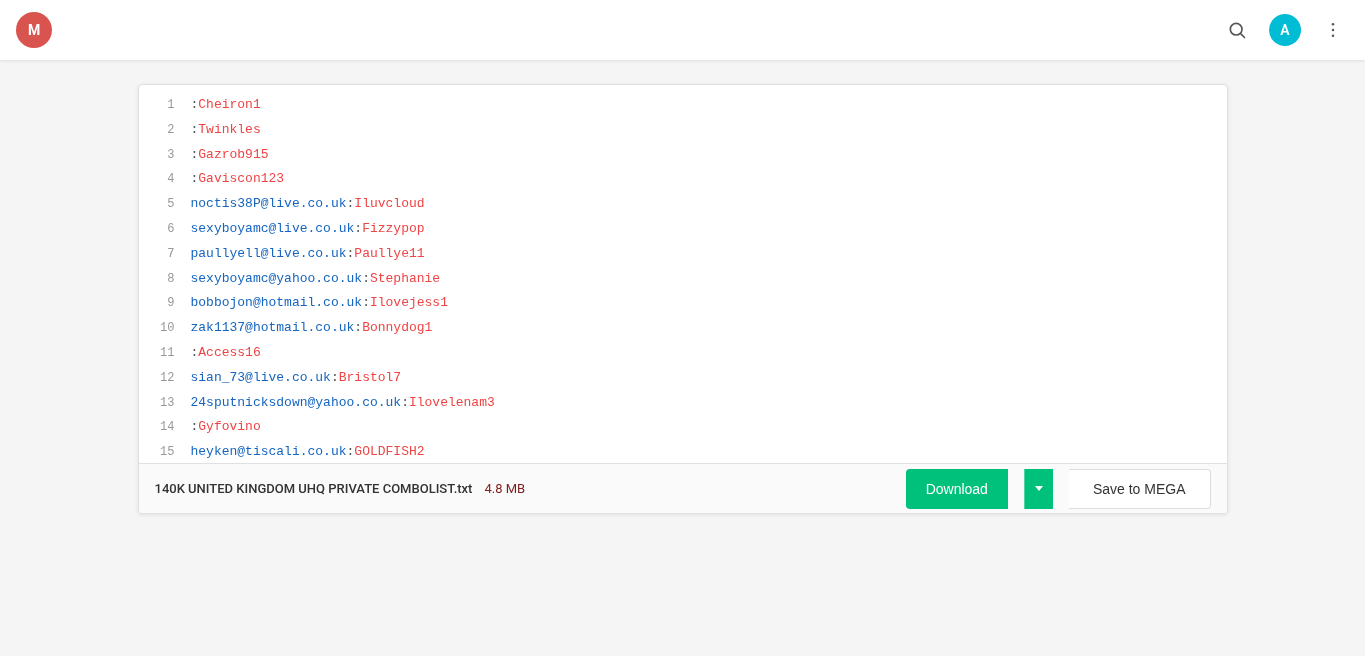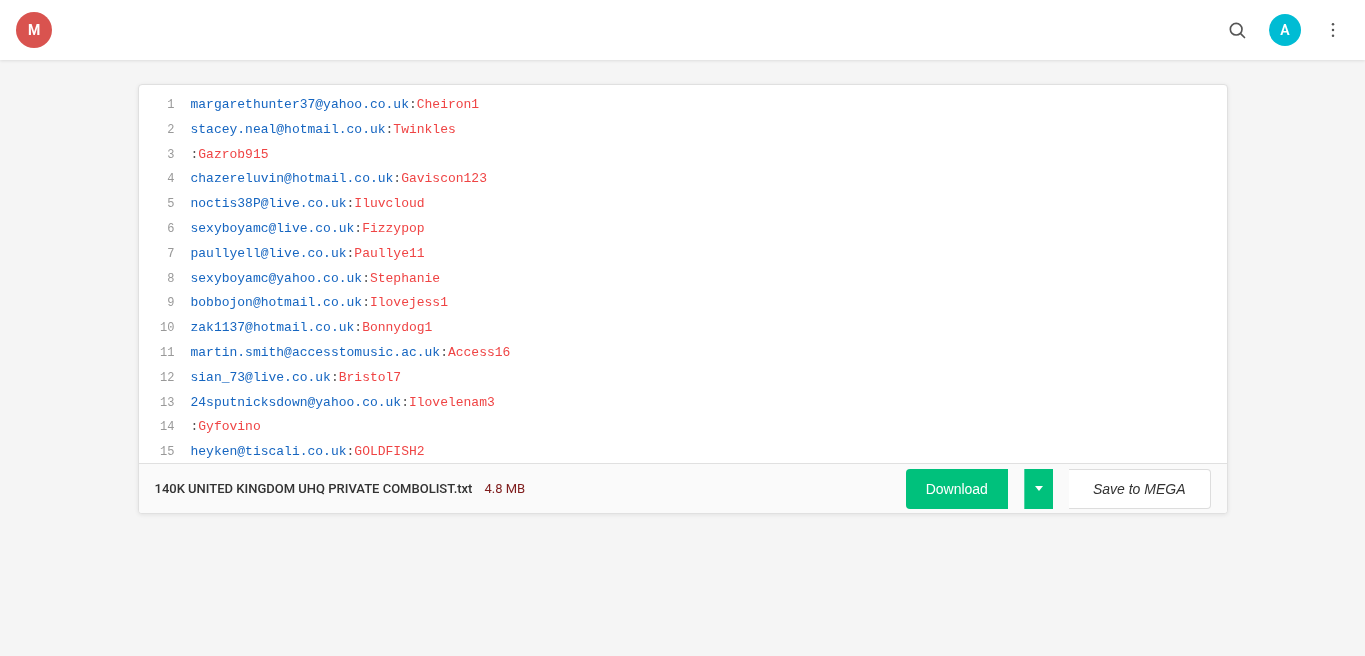--- a/index.html
+++ b/index.html
@@ -232,21 +232,20 @@
       border: 1px solid #ddd;
       border-left: none;
       padding: 10px 24px;
       font-size: 14px;
       font-weight: 500;
       cursor: pointer;
       border-radius: 0 4px 4px 0;
       height: 40px;
       display: flex;
       align-items: center;
-      font-style: italic;
     }
 
     .chevron-down {
       display: inline-block;
       width: 0;
       height: 0;
       border-left: 4px solid transparent;
       border-right: 4px solid transparent;
       border-top: 5px solid white;
     }
@@ -287,38 +286,35 @@
 </nav>
 
 <div class="main-content">
   <div class="file-viewer">
 
     <div class="code-area">
       <div class="code-lines">
 
       <div class="code-line">
             <span class="line-number">1</span>
-            <span class="line-email">margarethunter37@yahoo.co.uk</span>
             <span class="line-separator">:</span>
             <span class="line-password">Cheiron1</span>
           </div>
           <div class="code-line">
             <span class="line-number">2</span>
-            <span class="line-email">stacey.neal@hotmail.co.uk</span>
             <span class="line-separator">:</span>
             <span class="line-password">Twinkles</span>
           </div>
           <div class="code-line">
             <span class="line-number">3</span>
             <span class="line-separator">:</span>
             <span class="line-password">Gazrob915</span>
           </div>
           <div class="code-line">
             <span class="line-number">4</span>
-            <span class="line-email">chazereluvin@hotmail.co.uk</span>
             <span class="line-separator">:</span>
             <span class="line-password">Gaviscon123</span>
           </div>
           <div class="code-line">
             <span class="line-number">5</span>
             <span class="line-email">noctis38P@live.co.uk</span>
             <span class="line-separator">:</span>
             <span class="line-password">Iluvcloud</span>
           </div>
           <div class="code-line">
@@ -346,21 +342,20 @@
             <span class="line-password">Ilovejess1</span>
           </div>
           <div class="code-line">
             <span class="line-number">10</span>
             <span class="line-email">zak1137@hotmail.co.uk</span>
             <span class="line-separator">:</span>
             <span class="line-password">Bonnydog1</span>
           </div>
           <div class="code-line">
             <span class="line-number">11</span>
-            <span class="line-email">martin.smith@accesstomusic.ac.uk</span>
             <span class="line-separator">:</span>
             <span class="line-password">Access16</span>
           </div>
           <div class="code-line">
             <span class="line-number">12</span>
             <span class="line-email">sian_73@live.co.uk</span>
             <span class="line-separator">:</span>
             <span class="line-password">Bristol7</span>
           </div>
           <div class="code-line">

